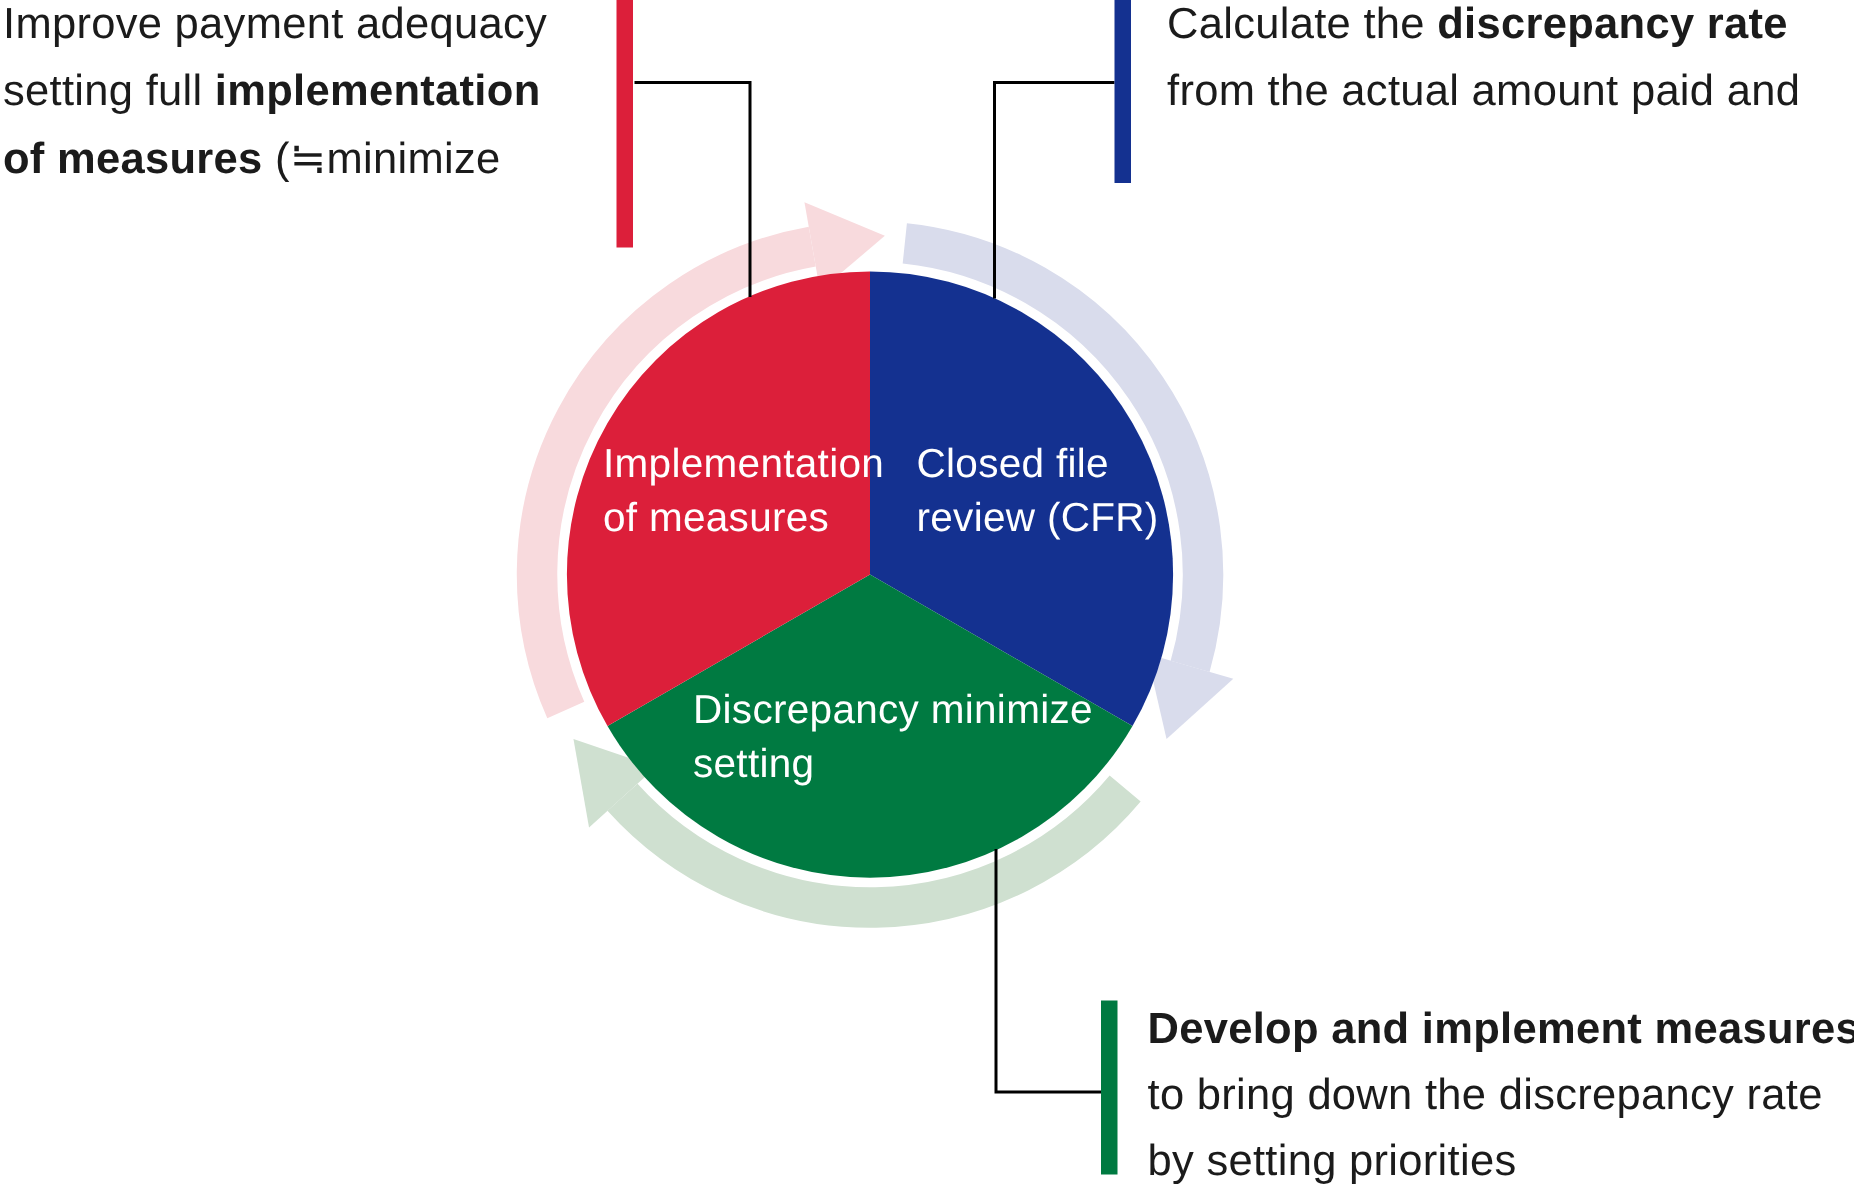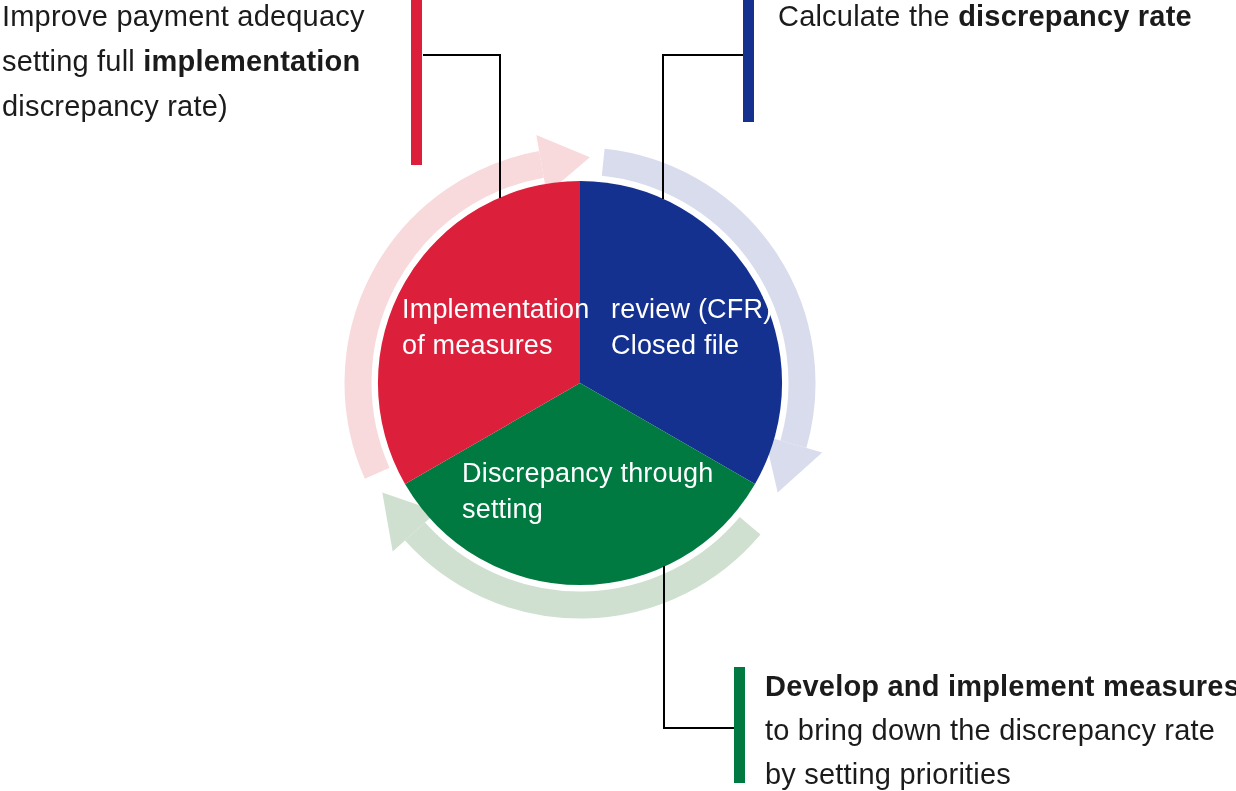--- a/index.html
+++ b/index.html
@@ -65,36 +65,37 @@
     <rect x="411" y="0" width="11" height="165" fill="#dc1f3a"></rect>
     <rect x="743" y="0" width="11" height="122" fill="#143190"></rect>
     <rect x="734" y="667" width="11" height="116" fill="#007a41"></rect>
   </svg>
 
   <div class="pie-label" style="left:402px;top:291px;">
     <div>Implementation</div>
     <div>of measures</div>
   </div>
   <div class="pie-label" style="left:611px;top:291px;">
+    <div>Closed file</div>
     <div>review (CFR)</div>
-    <div>Closed file</div>
   </div>
   <div class="pie-label" style="left:462px;top:455px;">
-    <div>Discrepancy through</div>
+    <div>Discrepancy minimize</div>
     <div>setting</div>
   </div>
 
   <div class="callout" style="left:2px;top:-6px;">
     <div>Improve payment adequacy</div>
     <div><span>setting full </span><b>implementation</b></div>
-    <div>discrepancy rate)</div>
+    <div><b>of measures</b><span> (≒minimize</span></div>
   </div>
 
   <div class="callout" style="left:778px;top:-6px;">
     <div><span>Calculate the </span><b>discrepancy rate</b></div>
+    <div>from the actual amount paid and</div>
   </div>
 
   <div class="callout callout-bottom" style="left:765px;top:664px;">
     <div><b>Develop and implement measures</b></div>
     <div>to bring down the discrepancy rate</div>
     <div>by setting priorities</div>
   </div>
 
 </div>
 

